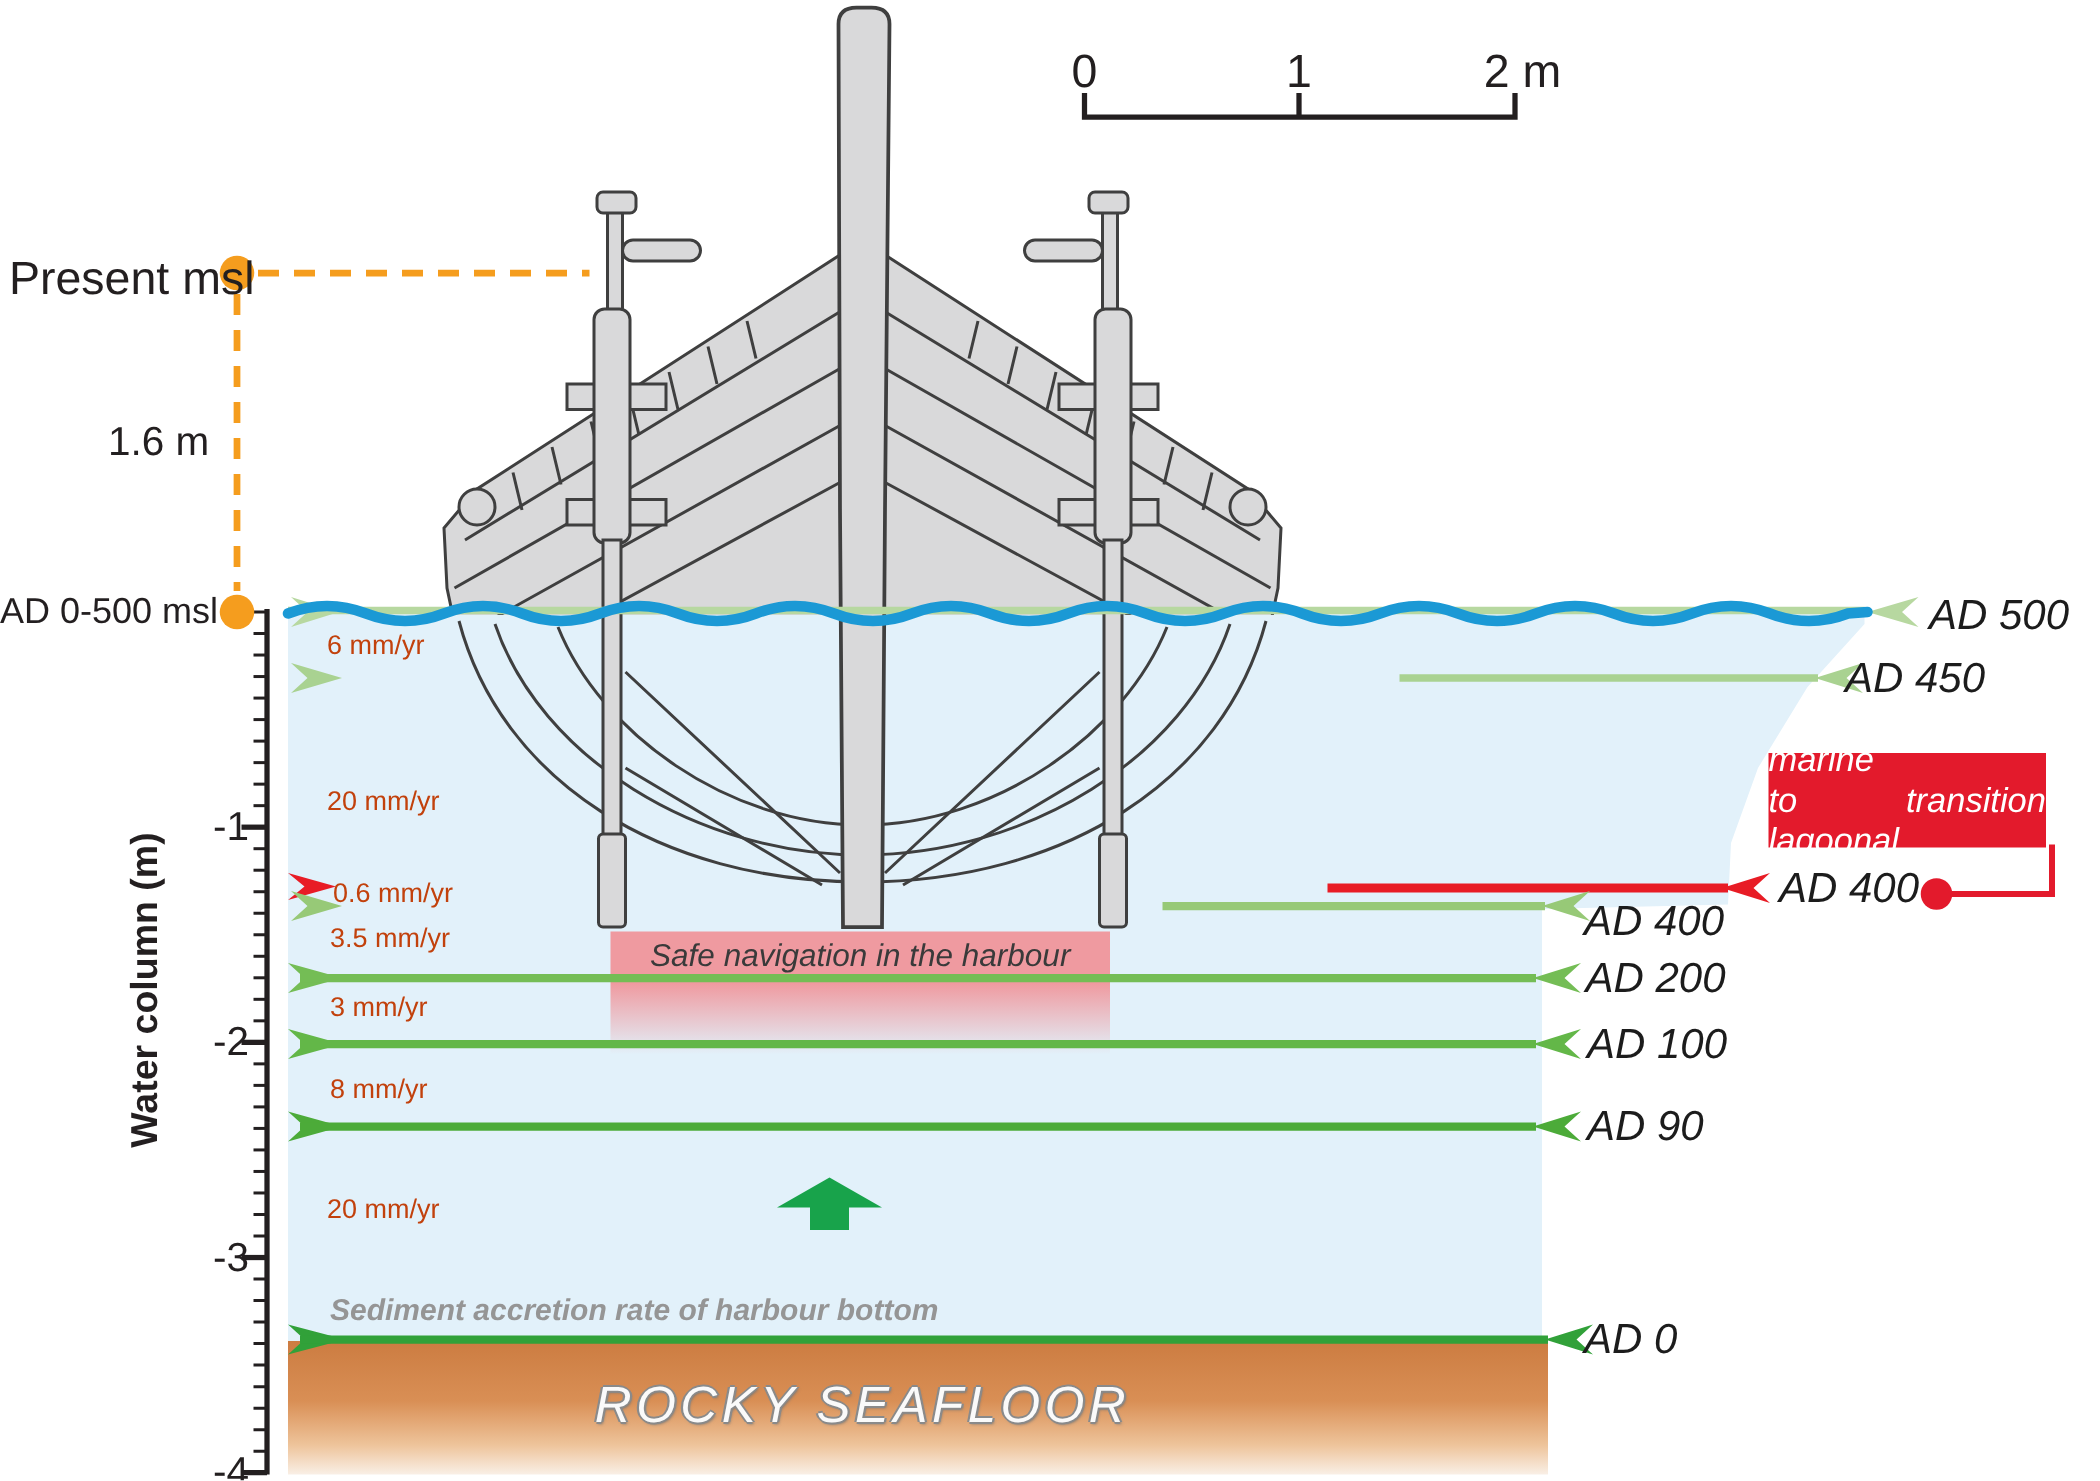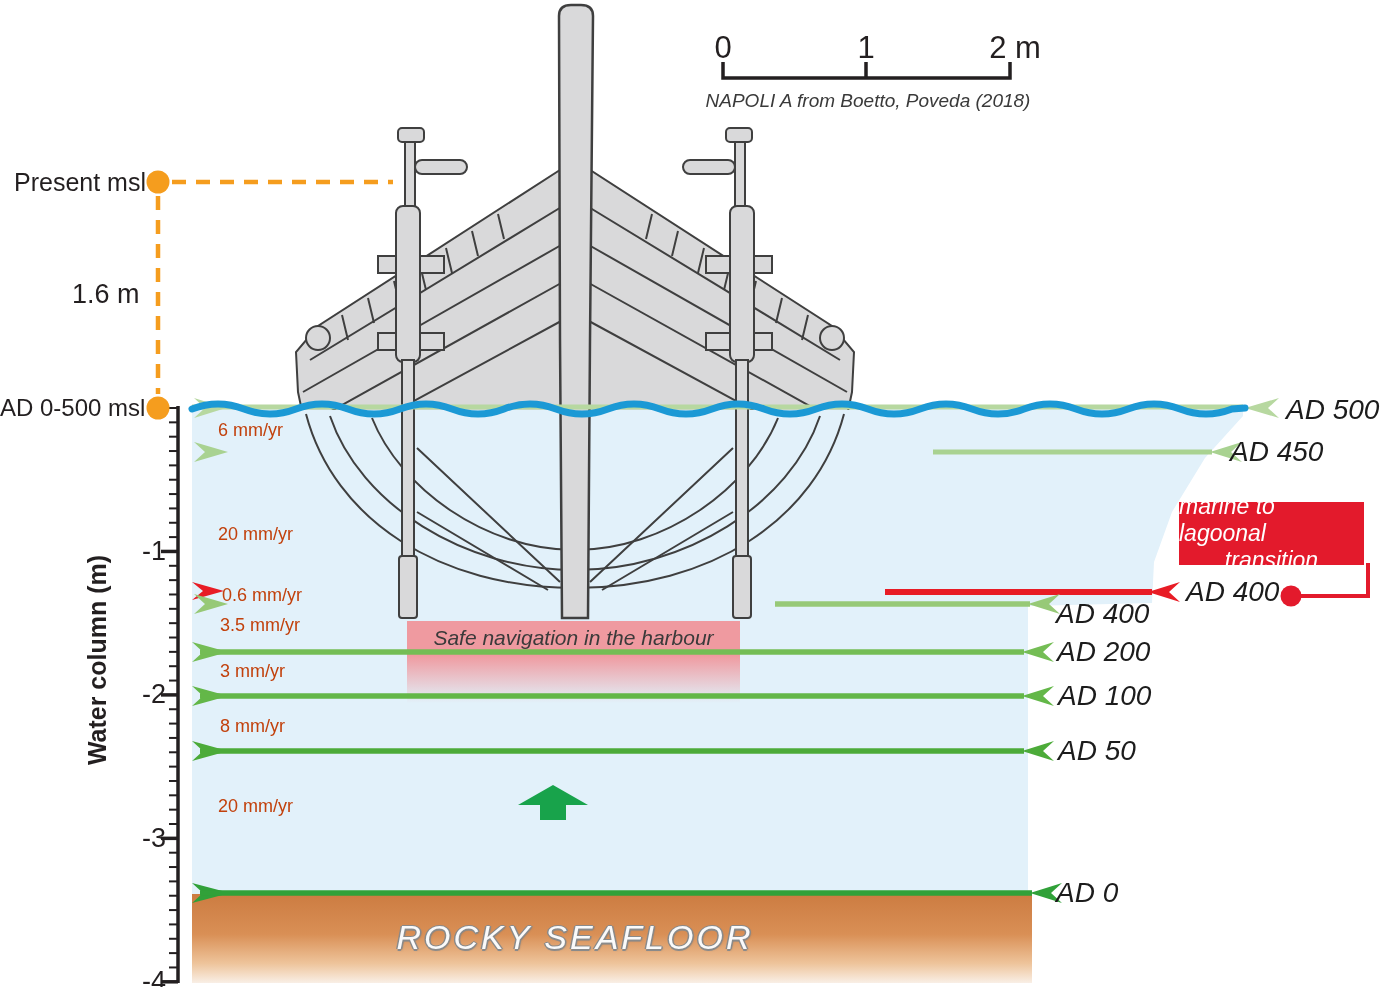--- a/index.html
+++ b/index.html
@@ -2,28 +2,28 @@
 <html><head>
 <meta charset="utf-8">
 <style>
   html,body{margin:0;padding:0;background:#ffffff;}
   #fig{position:relative;width:1400px;height:987px;background:#ffffff;overflow:hidden;
        font-family:"Liberation Sans","DejaVu Sans",sans-serif;color:#231f20;}
   #fig svg{position:absolute;left:0;top:0;}
   .lbl{position:absolute;white-space:nowrap;}
   .scale-num{font-size:31px;text-align:center;width:60px;}
   .cite{font-style:italic;font-size:19px;color:#3a3a3a;text-align:center;width:370px;}
-  .msl{font-size:25px;text-align:right;width:140px;}
+  .msl{font-size:31px;text-align:right;width:140px;}
   .dist{font-size:27px;}
   .axis-title{font-size:25px;font-weight:bold;transform:translate(-50%,-50%) rotate(-90deg);}
   .tick-lab{font-size:27px;text-align:right;width:40px;}
   .rate{font-size:18px;color:#c2410c;}
   .adlab{font-style:italic;font-size:28px;color:#1c1c1c;}
   .redbox{position:absolute;left:1179px;top:502px;width:185px;height:63px;background:#e31a2c;
-          display:flex;flex-direction:column;justify-content:center;align-items:center;}
+          display:flex;flex-direction:row;justify-content:center;align-items:center;}
   .redbox span{color:#ffffff;font-style:italic;font-size:23px;line-height:1.18;}
   .safenav{font-style:italic;font-size:21px;color:#3a3a3a;text-align:center;width:333px;}
   .sedacc{font-style:italic;font-size:26px;color:#9b9b9b;text-align:center;width:260px;}
   .sedcap{font-style:italic;font-weight:bold;font-size:20px;color:#959595;}
   .seafloor-t{font-style:italic;font-size:34px;letter-spacing:3px;color:#fafafa;text-align:center;width:400px;
      text-shadow:-1.5px 0 #8a8a8a,1.5px 0 #8a8a8a,0 -1.5px #8a8a8a,0 1.5px #8a8a8a,1px 1px 2px #777;}
 </style>
 </head>
 <body>
 
@@ -190,21 +190,20 @@
 
   <g>
     <path d="M1291,596 L1368,596 L1368,563" fill="none" stroke="#e31a2c" stroke-width="4"></path>
     <circle cx="1291" cy="596" r="10.5" fill="#e31a2c"></circle>
   </g>
 </svg>
 
 <div class="lbl scale-num" style="left:693px;top:30px;">0</div>
 <div class="lbl scale-num" style="left:836px;top:30px;">1</div>
 <div class="lbl scale-num" style="left:985px;top:30px;">2 m</div>
-<div class="lbl cite" style="left:683px;top:90px;">NAPOLI A from Boetto, Poveda (2018)</div>
 
 <div class="lbl msl" style="left:6px;top:168px;">Present msl</div>
 <div class="lbl dist" style="left:72px;top:279px;">1.6 m</div>
 <div class="lbl msl" style="left:0px;top:394px;font-size:24px;">AD 0-500 msl</div>
 
 <div class="lbl axis-title" style="left:97px;top:660px;">Water column (m)</div>
 <div class="lbl tick-lab" style="left:126px;top:536px;">-1</div>
 <div class="lbl tick-lab" style="left:126px;top:679px;">-2</div>
 <div class="lbl tick-lab" style="left:126px;top:823px;">-3</div>
 <div class="lbl tick-lab" style="left:126px;top:966px;">-4</div>
@@ -216,24 +215,25 @@
 <div class="lbl rate" style="left:220px;top:661px;">3 mm/yr</div>
 <div class="lbl rate" style="left:220px;top:716px;">8 mm/yr</div>
 <div class="lbl rate" style="left:218px;top:796px;">20 mm/yr</div>
 
 <div class="lbl adlab" style="left:1286px;top:394px;">AD 500</div>
 <div class="lbl adlab" style="left:1230px;top:436px;">AD 450</div>
 <div class="lbl adlab" style="left:1186px;top:576px;">AD 400</div>
 <div class="lbl adlab" style="left:1056px;top:598px;">AD 400</div>
 <div class="lbl adlab" style="left:1057px;top:636px;">AD 200</div>
 <div class="lbl adlab" style="left:1058px;top:680px;">AD 100</div>
-<div class="lbl adlab" style="left:1058px;top:735px;">AD 50</div>
+<div class="lbl adlab" style="left:1058px;top:735px;">AD 90</div>
 <div class="lbl adlab" style="left:1056px;top:877px;">AD 0</div>
 
 <div class="redbox">
   <span>marine to lagoonal</span>
   <span>transition</span>
 </div>
 
 <div class="lbl safenav" style="left:407px;top:626px;">Safe navigation in the harbour</div>
+<div class="lbl sedcap" style="left:220px;top:863px;">Sediment accretion rate of harbour bottom</div>
 <div class="lbl seafloor-t" style="left:375px;top:918px;">ROCKY SEAFLOOR</div>
 
 </div>
 
 </body></html>

